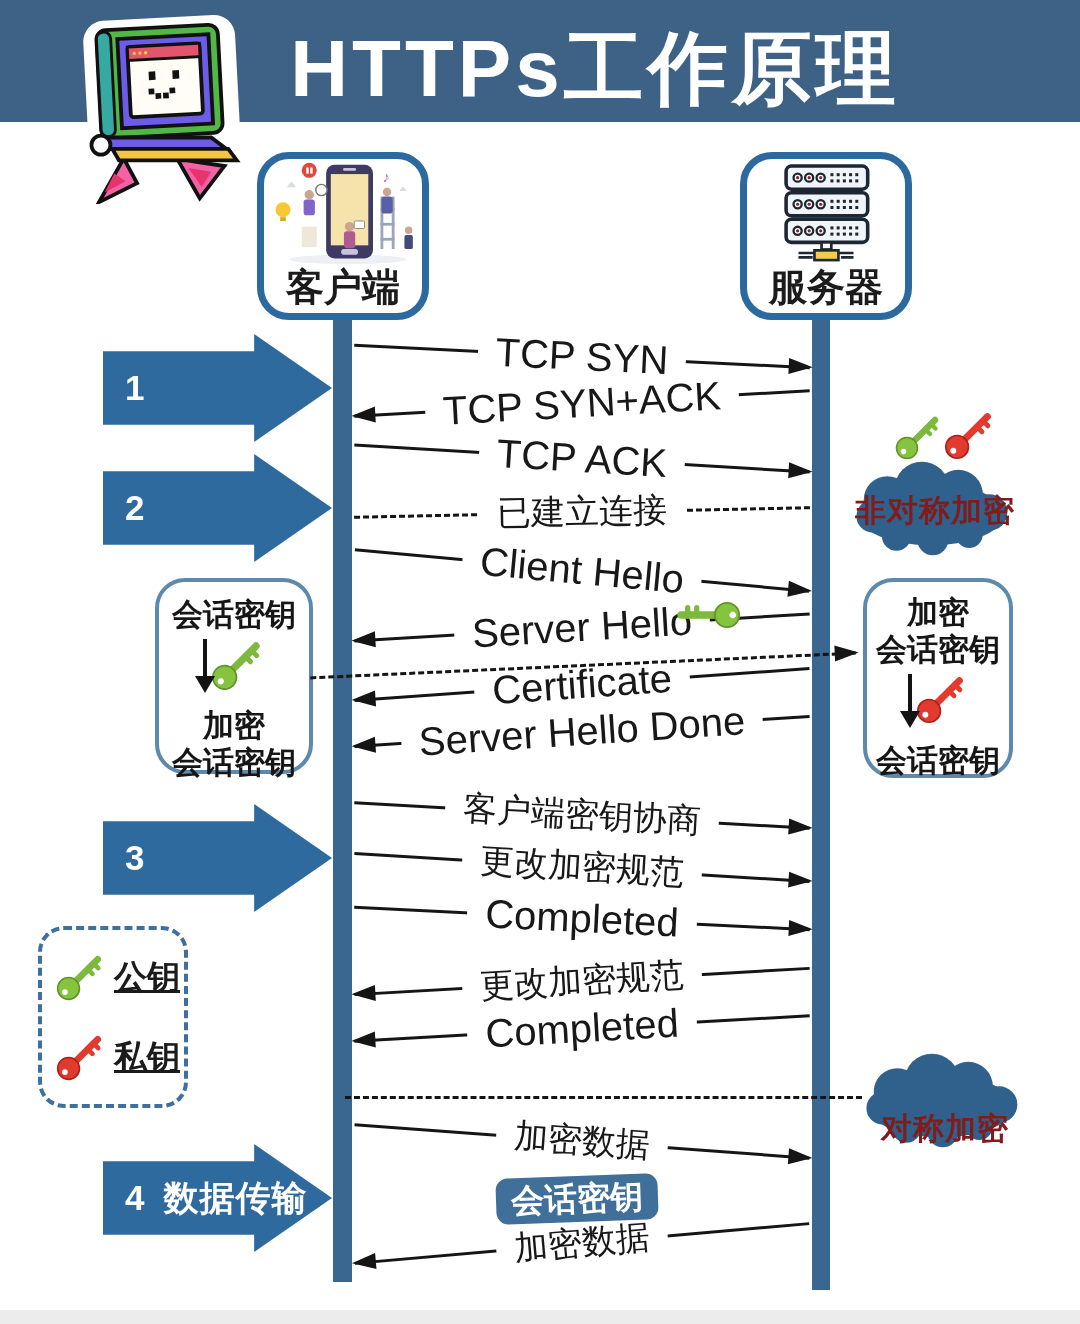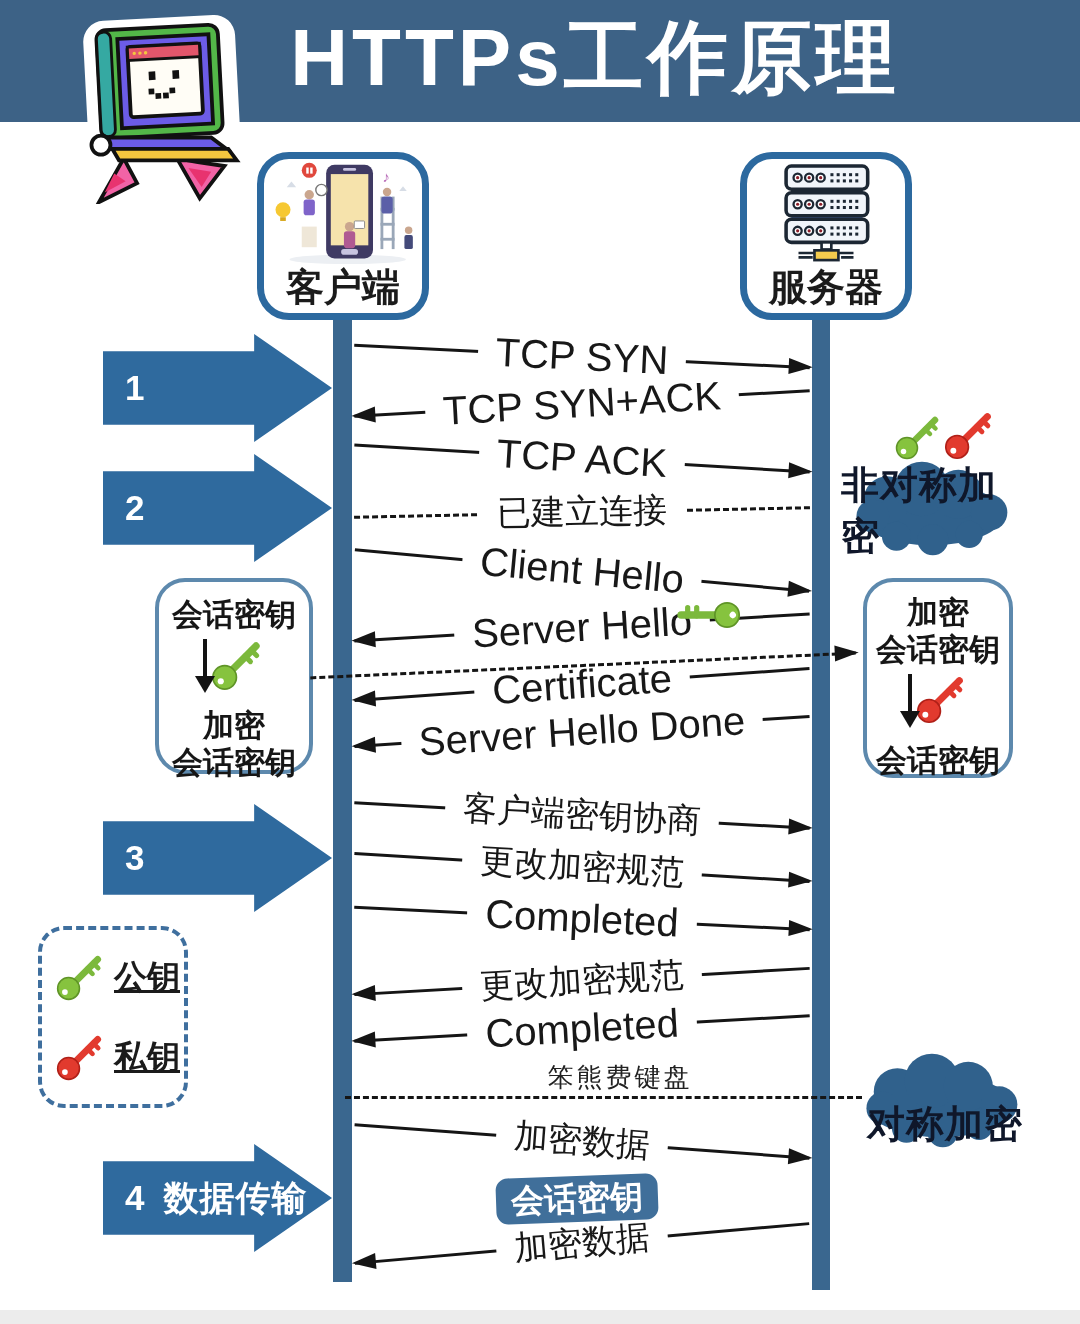--- a/index.html
+++ b/index.html
@@ -3,21 +3,21 @@
 <meta charset="utf-8">
 <style>
   html,body{margin:0;padding:0;background:#fff;}
   #canvas{
     position:relative; width:1080px; height:1324px; background:#ffffff; overflow:hidden;
     font-family:"Liberation Sans","DejaVu Sans",sans-serif; color:#1b1b1b;
   }
   
   .header{position:absolute;left:0;top:0;width:1080px;height:122px;background:#3d6286;}
   .header h1{
-    margin:0;padding:10px 0 0 110px;text-align:center;
+    margin:0;padding:21px 0 0 110px;text-align:center;
     font-size:80px;font-weight:900;color:#ffffff;letter-spacing:4px;line-height:1.2;
   }
   .mascot{position:absolute;left:52px;top:14px;width:210px;height:190px;z-index:5;}
   
   .actor{
     position:absolute;width:172px;height:168px;background:#fff;
     border:7px solid #2c699f;border-radius:32px;box-sizing:border-box;
     display:flex;flex-direction:column;align-items:center;justify-content:flex-end;
     padding-bottom:4px;z-index:4;
   }
@@ -68,21 +68,21 @@
   }
   #client-keybox{left:155px;top:578px;width:158px;height:196px;padding-top:14px;}
   #server-keybox{left:863px;top:578px;width:150px;height:200px;padding-top:12px;}
   .akrow{display:flex;align-items:flex-start;}
   .down-arrow{width:4px;height:48px;background:#131313;position:relative;margin:6px 0 20px;}
   .down-arrow::after{content:"";position:absolute;left:50%;bottom:-16px;transform:translateX(-50%);
     border:10px solid transparent;border-top:17px solid #131313;}
   
   .cloud{position:absolute;display:flex;align-items:center;justify-content:center;z-index:4;}
   .cloud svg{position:absolute;inset:0;width:100%;height:100%;}
-  .cloud .ctext{position:relative;z-index:2;color:#0f172a;font-size:38px;font-weight:700;letter-spacing:1px;padding-top:6px;margin-left:8px;}
+  .cloud .ctext{position:relative;z-index:2;color:#7f1d1d;font-size:31px;font-weight:700;letter-spacing:1px;padding-top:6px;margin-left:8px;}
   #asym-cloud{left:833px;top:458px;width:196px;height:100px;}
   #sym-cloud{left:843px;top:1050px;width:196px;height:100px;align-items:flex-end;}
   
   .legend{
     position:absolute;left:38px;top:926px;width:150px;height:182px;
     border:4px dashed #3f6f9e;border-radius:26px;box-sizing:border-box;
     display:flex;flex-direction:column;justify-content:center;gap:28px;padding-left:12px;z-index:3;
   }
   .legend .row{display:flex;align-items:center;gap:8px;text-decoration:underline;}
   .legend .row span{font-size:33px;font-weight:600;}
@@ -331,21 +331,20 @@
     <span class="lbl">加密数据</span>
   </div>
 
   <div class="msg dashed dir-right" style="left:308px;width:550px;top:637px;transform:rotate(-2.6deg);z-index:5;">
     <div class="shaft"></div>
       <div class="head"></div>
   </div>
 
   <div id="sym-divider"></div>
 
-  <div id="watermark">笨熊费键盘</div>
 
   <div id="session-badge">会话密钥</div>
 
   <svg class="key green key-abs key-flat" style="left:680px;top:586px;" width="58" height="58" viewBox="0 0 100 100">
     <line class="stem" x1="30" y1="70" x2="84" y2="16"></line>
     <line class="notch" x1="64" y1="34" x2="74" y2="44"></line>
     <line class="notch" x1="75" y1="23" x2="85" y2="33"></line>
     <circle class="head" cx="28" cy="72" r="21"></circle>
     <circle cx="21" cy="79" r="5.5" fill="#fff"></circle>
   </svg>

